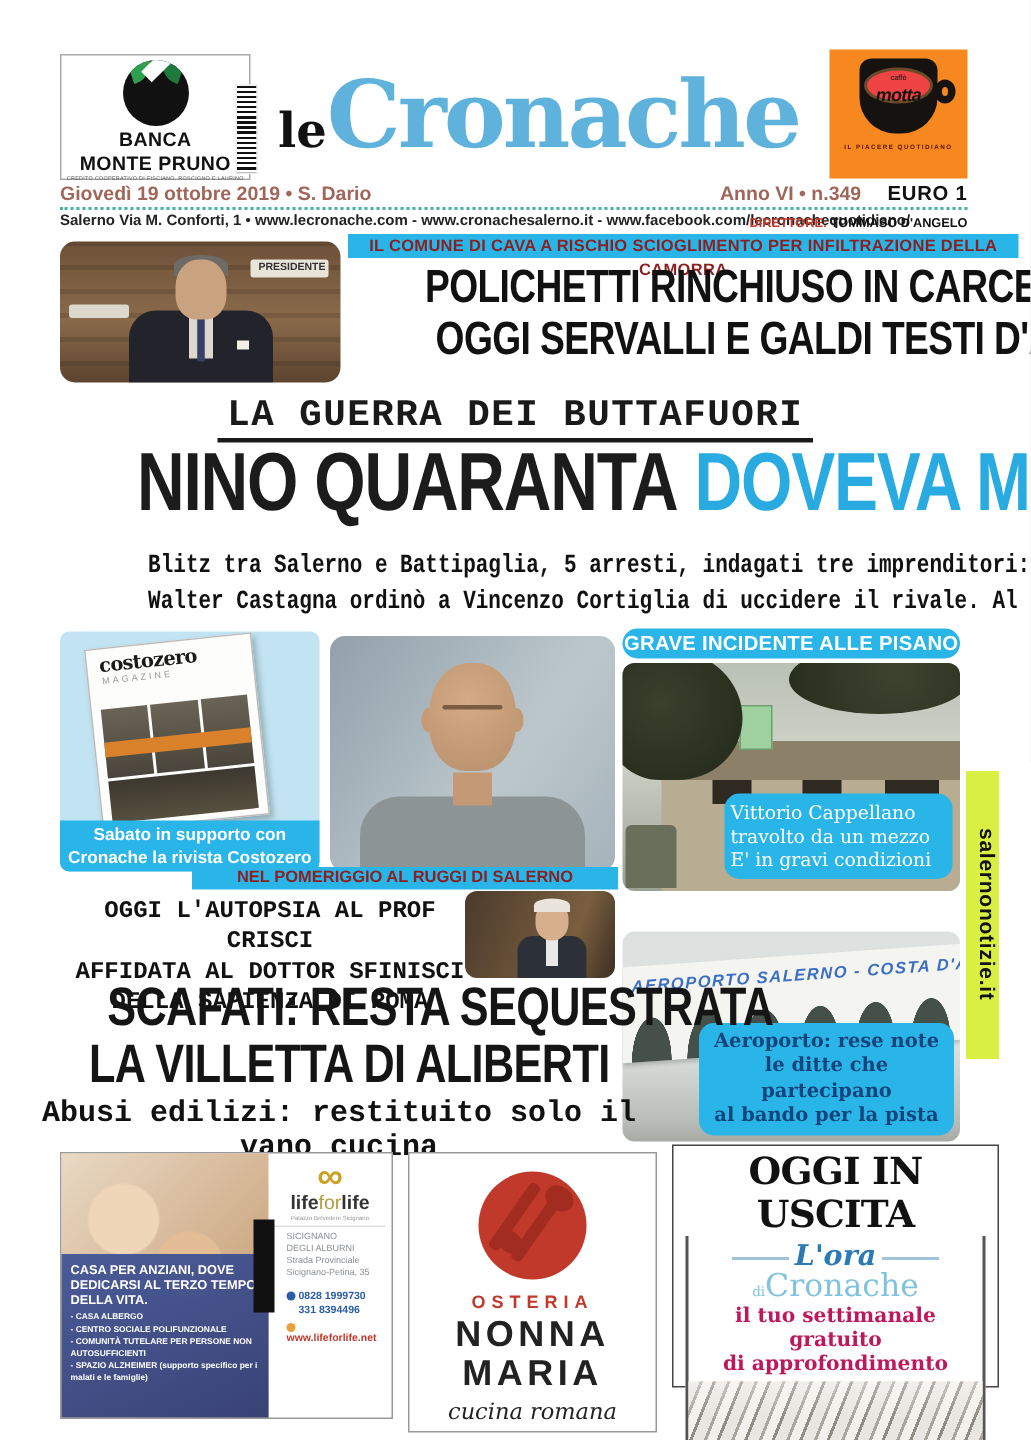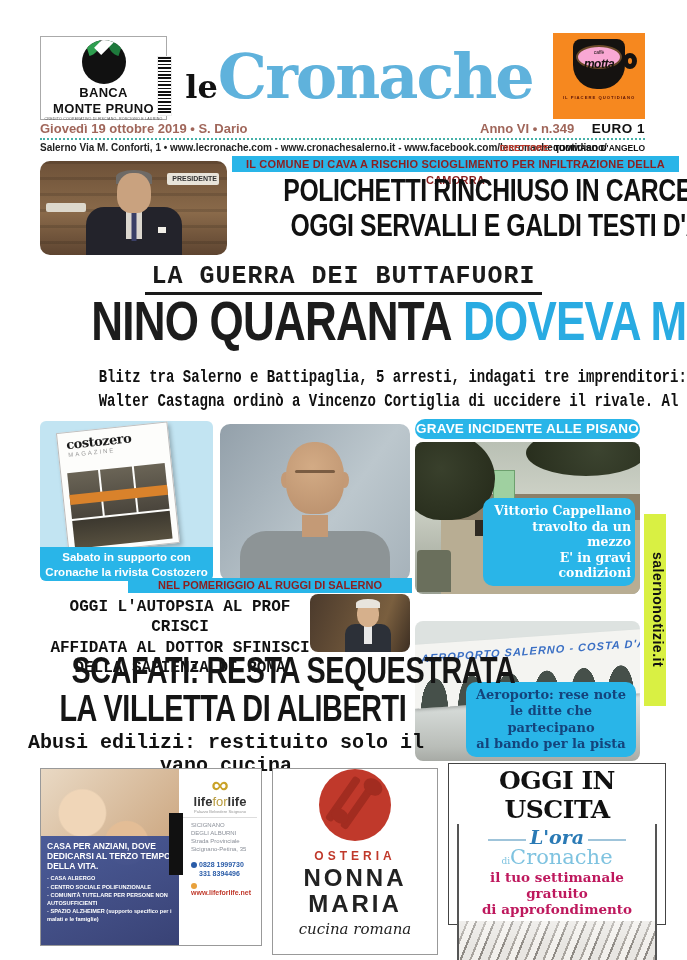--- a/index.html
+++ b/index.html
@@ -22,21 +22,21 @@
   .banca-notch{position:absolute;left:50%;top:-4px;width:10px;height:18px;background:#fff;transform:translateX(-50%) rotate(45deg)}
   .banca-name{font-weight:bold;color:#111;font-size:13px;letter-spacing:.3px;line-height:1.05;margin-top:2px}
   .banca-sub{font-size:3.6px;color:#555;letter-spacing:.2px;margin-top:2px}
   .barcode{left:157px;top:56px;width:15px;height:60px;background:repeating-linear-gradient(to bottom,#111 0 1.6px,#fff 1.6px 3.4px);border:1px solid #eee}
   .masthead{left:176px;top:40px;width:366px;height:80px;text-align:center;white-space:nowrap}
   .masthead .le{font-family:"DejaVu Serif",serif;font-weight:bold;color:#111;font-size:32px;vertical-align:baseline}
   .masthead .cron{font-family:"DejaVu Serif",serif;font-weight:bold;color:var(--masthead);font-size:62px;letter-spacing:-2px}
   .motta-box{left:553px;top:33px;width:92px;height:86px;background:var(--orange);text-align:center;padding-top:6px}
   .cup{position:relative;width:52px;height:50px;margin:0 auto;background:#151210;border-radius:8px 8px 24px 24px}
   .cup-handle{position:absolute;right:-12px;top:14px;width:14px;height:16px;border:5px solid #151210;border-radius:50%}
-  .cup-oval{position:absolute;left:50%;top:6px;transform:translateX(-50%);width:46px;height:24px;background:#f9a8d4;border-radius:50%;border:2px solid #6b4a2a;color:#151210;line-height:1}
+  .cup-oval{position:absolute;left:50%;top:6px;transform:translateX(-50%);width:46px;height:24px;background:#ef4444;border-radius:50%;border:2px solid #6b4a2a;color:#151210;line-height:1}
   .cup-oval .caffe{font-size:5px;display:block;padding-top:3px}
   .cup-oval .motta{font-size:12px;font-weight:bold;font-style:italic;letter-spacing:-.5px}
   .motta-tag{font-size:4.2px;color:#5a1208;font-weight:bold;letter-spacing:1px;margin-top:6px}
 
   .dateline{left:40px;top:121px;width:605px;height:15px;font-weight:bold;font-size:13px;color:var(--daterust)}
   .dateline .issue{position:absolute;left:440px;top:0}
   .dateline .price{position:absolute;right:0;top:0;color:#111;font-size:13.5px;letter-spacing:.5px}
   .dotline{left:40px;top:138px;width:605px;height:0;border-top:2px dotted var(--teal)}
   .addrline{left:40px;top:142px;width:605px;font-size:10px;color:#222;font-weight:bold}
   .director{position:absolute;right:0;top:1px;font-size:8.5px;color:#111}
@@ -88,21 +88,21 @@
   
   .rbar{width:225px;height:20px;background:var(--cyan);color:#fff;font-weight:bold;font-size:13.5px;text-align:center;line-height:20px;border-radius:10px;letter-spacing:.2px}
   .bar-pisano{left:415px;top:419px}
   .pisano-photo{left:415px;top:442px;width:225px;height:152px;background:linear-gradient(#b9c0b4,#cfd3c8 40%,#9aa093);border-radius:8px}
   .tree1{position:absolute;left:-10px;top:-8px;width:90px;height:86px;background:radial-gradient(circle at 40% 40%,#39402c,#232818);border-radius:40% 60% 55% 45%}
   .tree2{position:absolute;right:-6px;top:-12px;width:120px;height:46px;background:radial-gradient(circle at 60% 40%,#3c4430,#272d1c);border-radius:50%}
   .house-body{position:absolute;left:26px;top:52px;width:199px;height:100px;background:#b8ad93;box-shadow:inset 0 26px 0 #8c8069}
   .house-win{position:absolute;top:78px;width:26px;height:16px;background:#2e2a22}
   .house-tower{position:absolute;left:78px;top:28px;width:22px;height:30px;background:#9fd0a0;border:1px solid #6da06e}
   .truck{position:absolute;left:2px;bottom:2px;width:34px;height:42px;background:#6a6f5c;border-radius:4px 4px 0 0}
-  .pisano-cap{position:absolute;right:5px;bottom:8px;width:152px;background:var(--cyan);border-radius:10px;color:#fff;font-weight:bold;font-size:12.5px;line-height:1.25;text-align:right;padding:5px 4px;font-family:"DejaVu Serif",serif}
+  .pisano-cap{position:absolute;right:5px;bottom:8px;width:152px;background:var(--cyan);border-radius:10px;color:#fff;font-weight:normal;font-size:12.5px;line-height:1.25;text-align:left;padding:5px 4px;font-family:"DejaVu Serif",serif}
   .bar-rainone{left:415px;top:598px}
   .airport-photo{left:415px;top:621px;width:225px;height:140px;background:linear-gradient(#dde2e0 55%,#b9bdb8 90%,#a7aaa5);border-radius:8px}
   .air-facade{position:absolute;left:0;top:16px;width:100%;height:64px;background:#f4f4f1;transform:skewY(-4deg);box-shadow:0 2px 3px rgba(0,0,0,.2)}
   .air-text{position:absolute;left:6px;top:8px;width:100%;color:#3a6fc4;font-weight:bold;font-style:italic;font-size:11px;letter-spacing:1px;white-space:nowrap}
   .arches{position:absolute;left:0;top:30px;width:100%;height:34px;display:flex;gap:6px;padding:0 4px}
   .arches div{flex:1;background:radial-gradient(ellipse at 50% 100%,#46504a 60%,#f4f4f1 61%)}
   .airport-cap{position:absolute;right:4px;bottom:4px;width:170px;background:var(--cyan);border-radius:10px;color:#14447c;font-weight:bold;font-size:13px;line-height:1.25;text-align:center;padding:5px 4px;font-family:"DejaVu Serif",serif}
 
   
   .bar-ruggi{left:128px;top:578px;width:284px;height:15px;background:var(--cyan);color:var(--barred);font-weight:bold;font-size:11px;line-height:15px;text-align:center}
@@ -136,21 +136,21 @@
   .life-brand b{font-weight:900}
   .life-brand .mid{color:#b89b3e;font-weight:normal}
   .life-sub{font-size:4px;color:#999;border-bottom:1px solid #ddd;padding-bottom:3px;margin-bottom:3px}
   .life-blackbar{position:absolute;left:-10px;top:44px;width:14px;height:62px;background:#111}
   .life-addr{font-size:6px;color:#8a8f98;text-align:left;padding-left:8px;line-height:1.35}
   .life-phone{font-size:7px;color:#2a5ca8;font-weight:bold;text-align:left;padding-left:8px;margin-top:6px;line-height:1.4}
   .life-web{font-size:7px;color:#c0392b;font-weight:bold;text-align:left;padding-left:8px;margin-top:3px}
   .dot-ic{display:inline-block;width:6px;height:6px;border-radius:50%;background:#2a5ca8;margin-right:2px;vertical-align:middle}
   .dot-ic.web{background:#e8a13c}
 
-  .ad-osteria{left:272px;top:768px;width:166px;height:187px;text-align:center;}
+  .ad-osteria{left:272px;top:768px;width:166px;height:187px;text-align:center;padding-top:12px}
   .ost-circle{position:relative;width:72px;height:72px;margin:0 auto;background:#c0392b;border-radius:50%;overflow:hidden}
   .ut{position:absolute;background:#a22c20;border-radius:3px}
   .ut1{width:8px;height:52px;left:20px;top:4px;transform:rotate(35deg)}
   .ut2{width:8px;height:56px;left:36px;top:8px;transform:rotate(35deg)}
   .ut3{width:20px;height:16px;left:44px;top:10px;border-radius:50%;transform:rotate(35deg)}
   .ut4{width:18px;height:14px;left:12px;top:40px;border-radius:50%;transform:rotate(35deg)}
   .ost-label{color:#c0392b;font-size:12px;letter-spacing:4px;margin-top:8px;font-weight:bold}
   .ost-name{font-size:24px;font-weight:bold;color:#222;letter-spacing:3px;line-height:1.08;margin-top:2px}
   .ost-tag{font-family:"DejaVu Serif",serif;font-style:italic;font-size:15px;color:#222;margin-top:3px}
 

